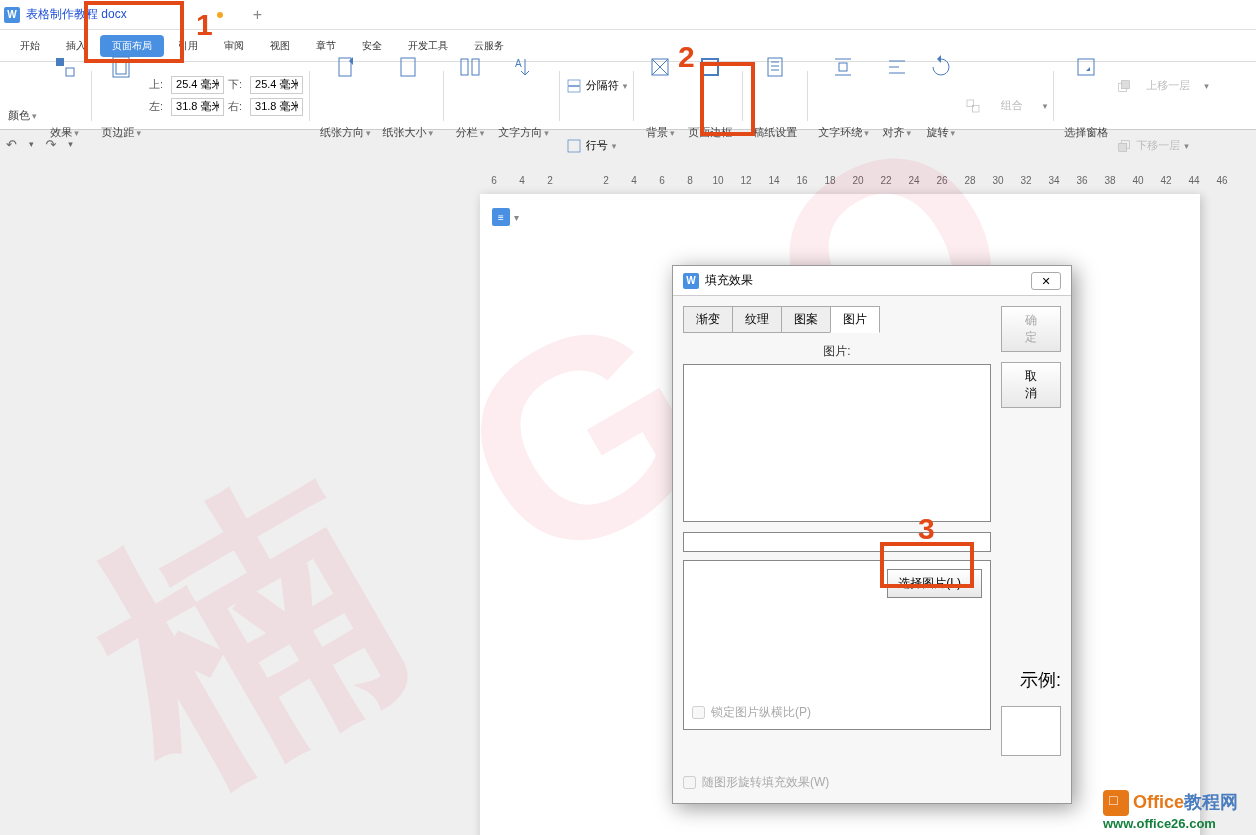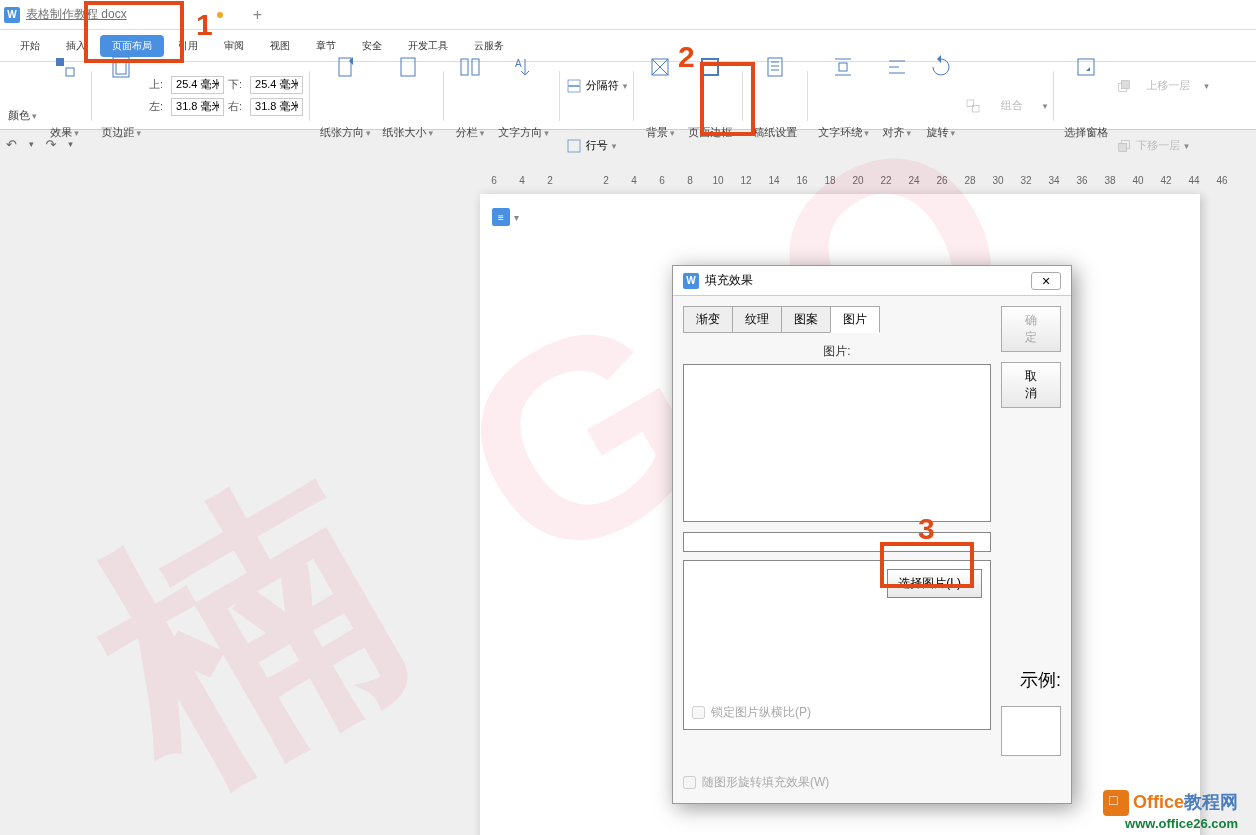--- a/index.html
+++ b/index.html
@@ -1,21 +1,21 @@
 <!DOCTYPE html>
 <html><head>
   <meta charset="utf-8">
   <style>
     * { box-sizing: border-box; margin: 0; padding: 0; }
     body { font-family: "Microsoft YaHei", sans-serif; background: #efefef; width: 1256px; height: 835px; overflow: hidden; position: relative; }
     
     
     .titlebar { height: 30px; background: #fff; display: flex; align-items: center; padding-left: 4px; border-bottom: 1px solid #e0e0e0; }
     .titlebar .doc-icon { width: 16px; height: 16px; background: #4a90e2; border-radius: 2px; display: flex; align-items: center; justify-content: center; color: #fff; font-size: 10px; font-weight: bold; margin-right: 6px; }
-    .titlebar .title { font-size: 12px; color: #737373; text-decoration: underline; }
+    .titlebar .title { font-size: 12px; color: #1d4ed8; }
     .titlebar .dot { width: 6px; height: 6px; background: #f5a623; border-radius: 50%; margin-left: 90px; }
     .titlebar .plus { margin-left: 30px; color: #888; font-size: 16px; cursor: pointer; }
     
     
     .menubar { height: 32px; background: #fff; display: flex; align-items: center; padding-left: 8px; gap: 2px; border-bottom: 1px solid #ddd; }
     .menubar .menu-item { padding: 4px 12px; font-size: 10px; color: #333; cursor: pointer; }
     .menubar .menu-item.active { background: #4a90e2; color: #fff; border-radius: 4px; }
     
     
     .ribbon { height: 68px; background: #fff; display: flex; align-items: center; gap: 4px; border-bottom: 1px solid #ccc; padding: 0 4px; }
@@ -67,21 +67,21 @@
     .dialog-footer { padding: 0 10px 12px 10px; }
     
     
     .highlight { position: absolute; border: 4px solid #e34817; pointer-events: none; }
     .anno-num { position: absolute; color: #e34817; font-size: 30px; font-weight: bold; font-family: Arial; }
     
     
     .watermark { position: absolute; left: 60px; top: 260px; font-size: 280px; font-weight: bold; color: rgba(235, 30, 70, 0.08); transform: rotate(-30deg); white-space: nowrap; pointer-events: none; letter-spacing: 30px; }
     
     
-    .footer-logo { position: absolute; right: 18px; bottom: 4px; text-align: right; }
+    .footer-logo { position: absolute; right: 18px; bottom: 4px; text-align: left; }
     .footer-logo .brand { font-size: 18px; font-weight: bold; }
     .footer-logo .brand .o1 { color: #e67817; }
     .footer-logo .brand .o2 { color: #4a7dbf; }
     .footer-logo .url { font-size: 13px; color: #15803d; font-weight: bold; }
     .footer-logo .logoicon { display:inline-block; width:26px; height:26px; background:#e67817; border-radius:4px; vertical-align:middle; margin-right:4px; position:relative; }
     .footer-logo .logoicon::after { content:"□"; color:#fff; position:absolute; left:6px; top:2px; font-size:14px; }
   </style>
 </head>
 <body>
 

